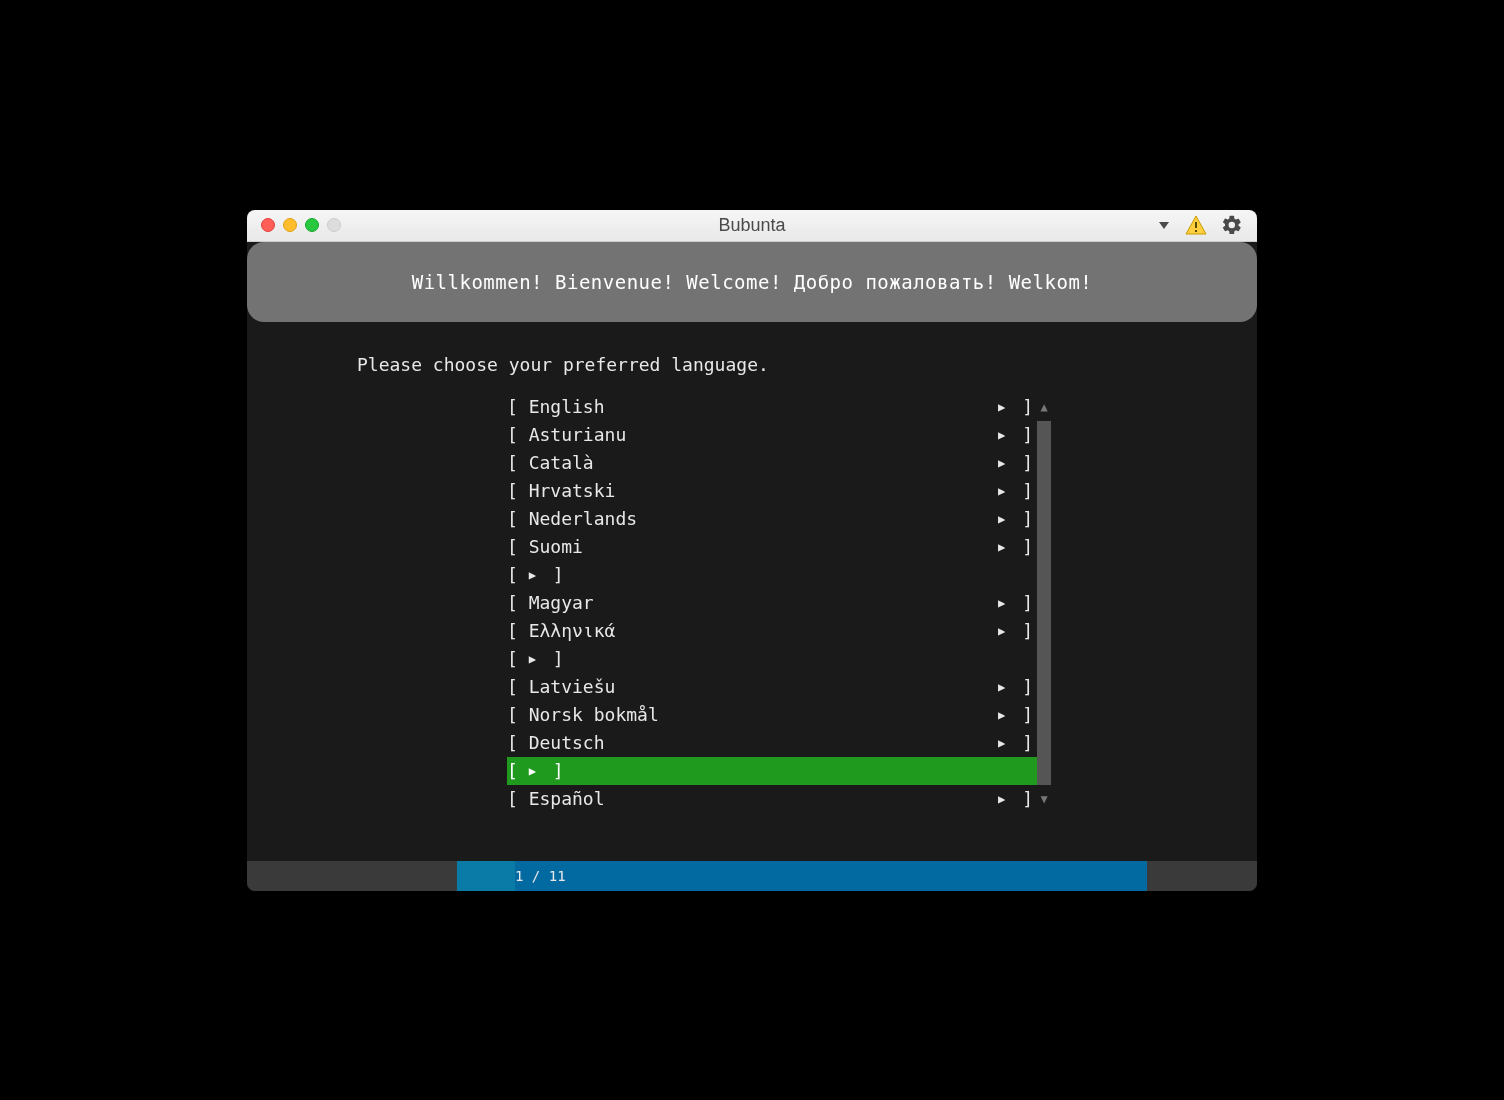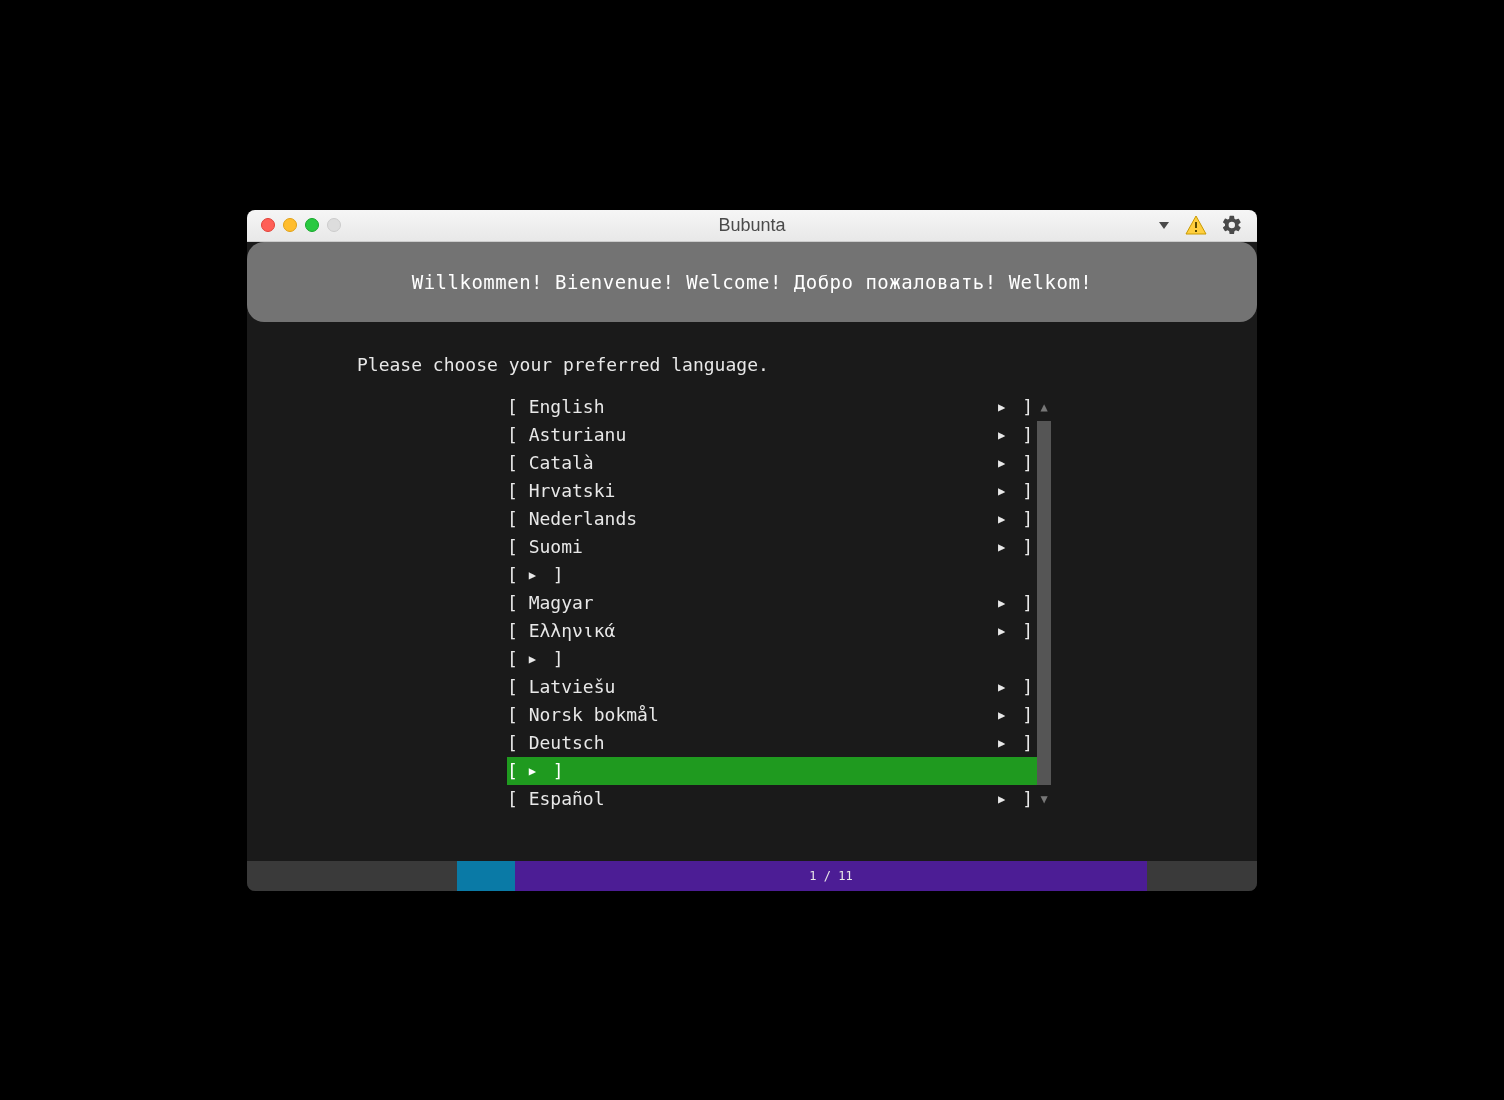--- a/index.html
+++ b/index.html
@@ -122,21 +122,21 @@
     background: #555;
   }
   .progress-row {
     display: flex;
     height: 30px;
     margin-top: 30px;
     align-items: stretch;
   }
   .pr-pad-l { width: 210px; background: #3a3a3a; }
   .pr-fill { width: 58px; background: #0a7aa6; }
-  .pr-rest { flex: 1; background: #4c1d95; color: #e8e8e8; text-align: center; line-height: 30px; font-size: 12px; }
+  .pr-rest { flex: 1; background: #0369a1; color: #e8e8e8; line-height: 30px; font-size: 14px; }
   .pr-pad-r { width: 110px; background: #3a3a3a; }
   .footer {
     background: #3a3a3a;
     padding: 30px 0 30px 110px;
     color: #d0d0d0;
   }
   .underline { text-decoration: underline; }
 </style>
 </head>
 <body>

